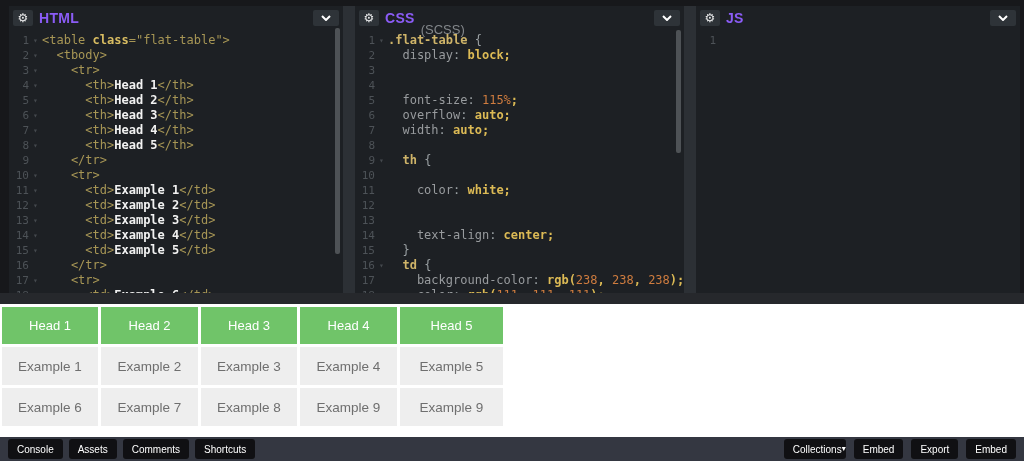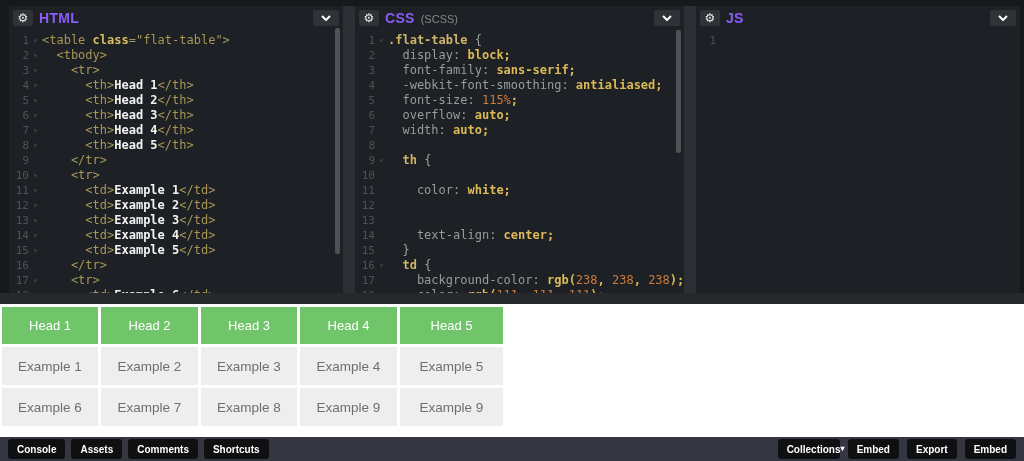--- a/index.html
+++ b/index.html
@@ -9,21 +9,21 @@
   
   .editors{position:absolute;top:0;left:0;width:1024px;height:293px;background:var(--page_bg,#17181b);}
   .band{position:absolute;top:293px;left:0;width:1024px;height:11px;background:var(--band,#26282c);}
 
   .panel{position:absolute;top:6px;height:287px;background:var(--panel_bg,#1d2024);overflow:hidden;}
   .panel header{height:24px;display:flex;align-items:center;padding:0 4px;gap:6px;}
   .iconbox{width:20px;height:16px;background:#2e3338;border-radius:2px;display:flex;
            align-items:center;justify-content:center;flex:none;}
   .gear{color:#e8e9ea;font-size:12px;line-height:1;}
   .ptitle{margin:0;font-size:14px;font-weight:bold;color:#8b5cf6;letter-spacing:.3px;}
-  .psub{font-size:11px;color:#83878b;position:relative;top:1px;}
+  .psub{font-size:13px;color:#83878b;position:relative;top:11px;}
   .chevbox{margin-left:auto;width:26px;height:16px;background:#2e3338;border-radius:2px;
            display:flex;align-items:center;justify-content:center;flex:none;}
 
   .code{position:absolute;top:24px;left:0;right:0;bottom:0;overflow:hidden;padding-top:3px;
         font-family:"DejaVu Sans Mono",monospace;font-size:12px;line-height:15px;}
   .cl{display:flex;height:15px;}
   .ln{width:20px;flex:none;text-align:right;color:var(--ln,#4d5257);font-size:11px;}
   .fold{width:13px;flex:none;text-align:center;color:#45494e;font-size:8px;line-height:15px;}
   .src{flex:1;white-space:pre;overflow:hidden;}
 
@@ -45,21 +45,21 @@
           grid-template-columns:96px 97px 96px 97px 103px;
           grid-template-rows:37px 38px 38px;gap:3px;}
   .thcell{background:var(--green,#70c469);color:#fff;display:flex;align-items:center;
           justify-content:center;font-size:13px;}
   .tdcell{background:var(--cell_bg,#eeeeee);color:var(--cell_text,#6f6f6f);display:flex;
           align-items:center;justify-content:center;font-size:13.5px;}
 
   
   .footer{position:absolute;top:437px;left:0;width:1024px;height:24px;background:var(--footer_bg,#343741);
           display:flex;align-items:center;padding:0 8px;box-sizing:border-box;gap:6px;}
-  .fbtn{background:#101013;color:#fff;font-size:10px;font-weight:bold;height:20px;padding:0 9px;
+  .fbtn{background:#101013;color:#fff;font-size:10px;font-weight:normal;height:20px;padding:0 9px;
         border-radius:3px;display:inline-flex;align-items:center;border:none;
         font-family:"Liberation Sans",sans-serif;cursor:pointer;}
   .spacer{flex:1;}
   .rgroup{display:flex;align-items:center;gap:8px;}
   .collections{width:62px;justify-content:space-between;text-align:right;}
   .caret{font-size:8px;line-height:1;}
 </style>
 </head>
 <body>
 
@@ -194,26 +194,24 @@
           <span class="src"><span class="t-sel">.flat-table </span><span class="t-pun">{</span></span>
         </div>
         <div class="cl">
           <span class="ln">2</span>
           <span class="fold"></span>
           <span class="src"><span class="t-prop">  display</span><span class="t-pun">: </span><span class="t-val">block;</span></span>
         </div>
         <div class="cl">
           <span class="ln">3</span>
           <span class="fold"></span>
-          <span class="src"><span class="t-prop">  font-family</span><span class="t-pun">: </span><span class="t-val">sans-serif;</span></span>
         </div>
         <div class="cl">
           <span class="ln">4</span>
           <span class="fold"></span>
-          <span class="src"><span class="t-prop">  -webkit-font-smoothing</span><span class="t-pun">: </span><span class="t-val">antialiased;</span></span>
         </div>
         <div class="cl">
           <span class="ln">5</span>
           <span class="fold"></span>
           <span class="src"><span class="t-prop">  font-size</span><span class="t-pun">: </span><span class="t-num">115%</span><span class="t-val">;</span></span>
         </div>
         <div class="cl">
           <span class="ln">6</span>
           <span class="fold"></span>
           <span class="src"><span class="t-prop">  overflow</span><span class="t-pun">: </span><span class="t-val">auto;</span></span>

